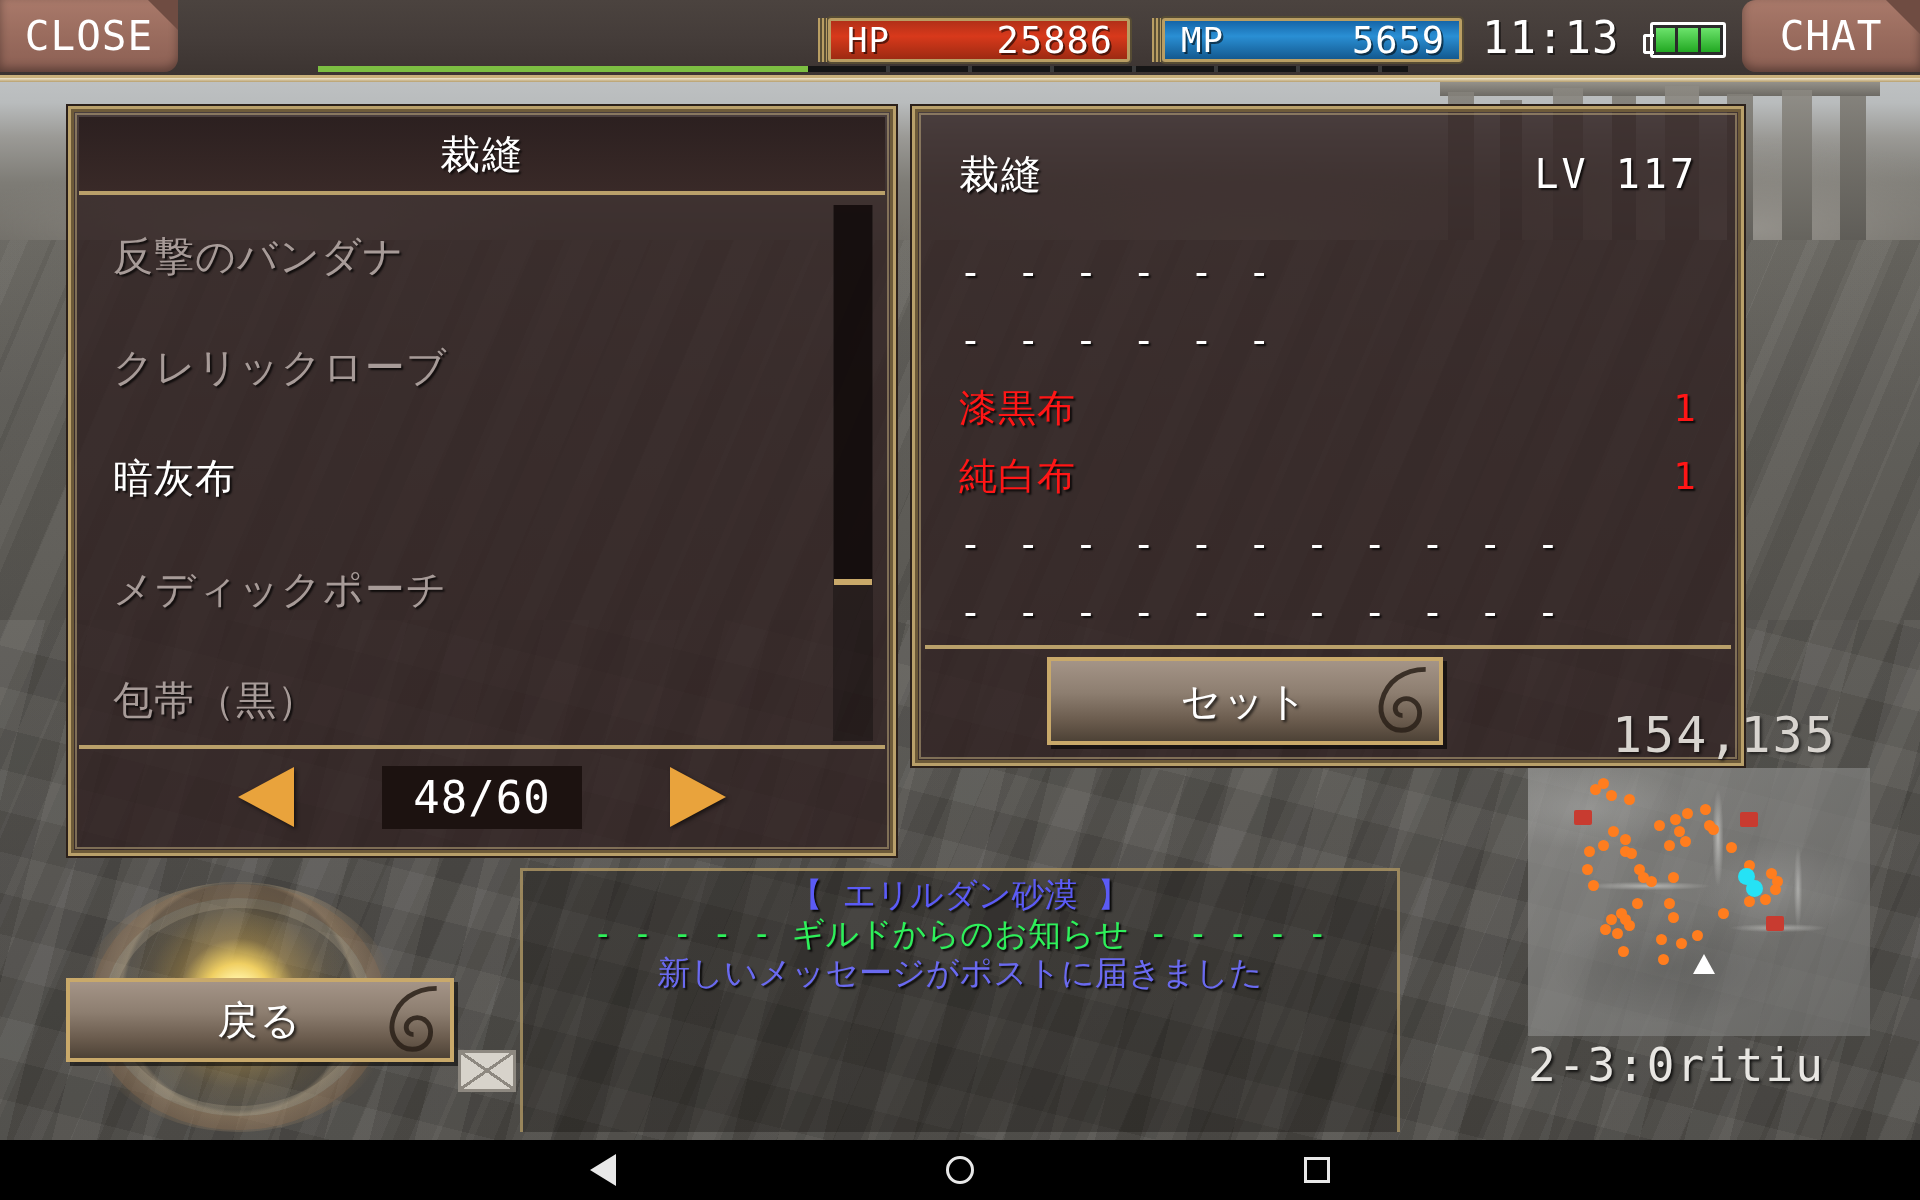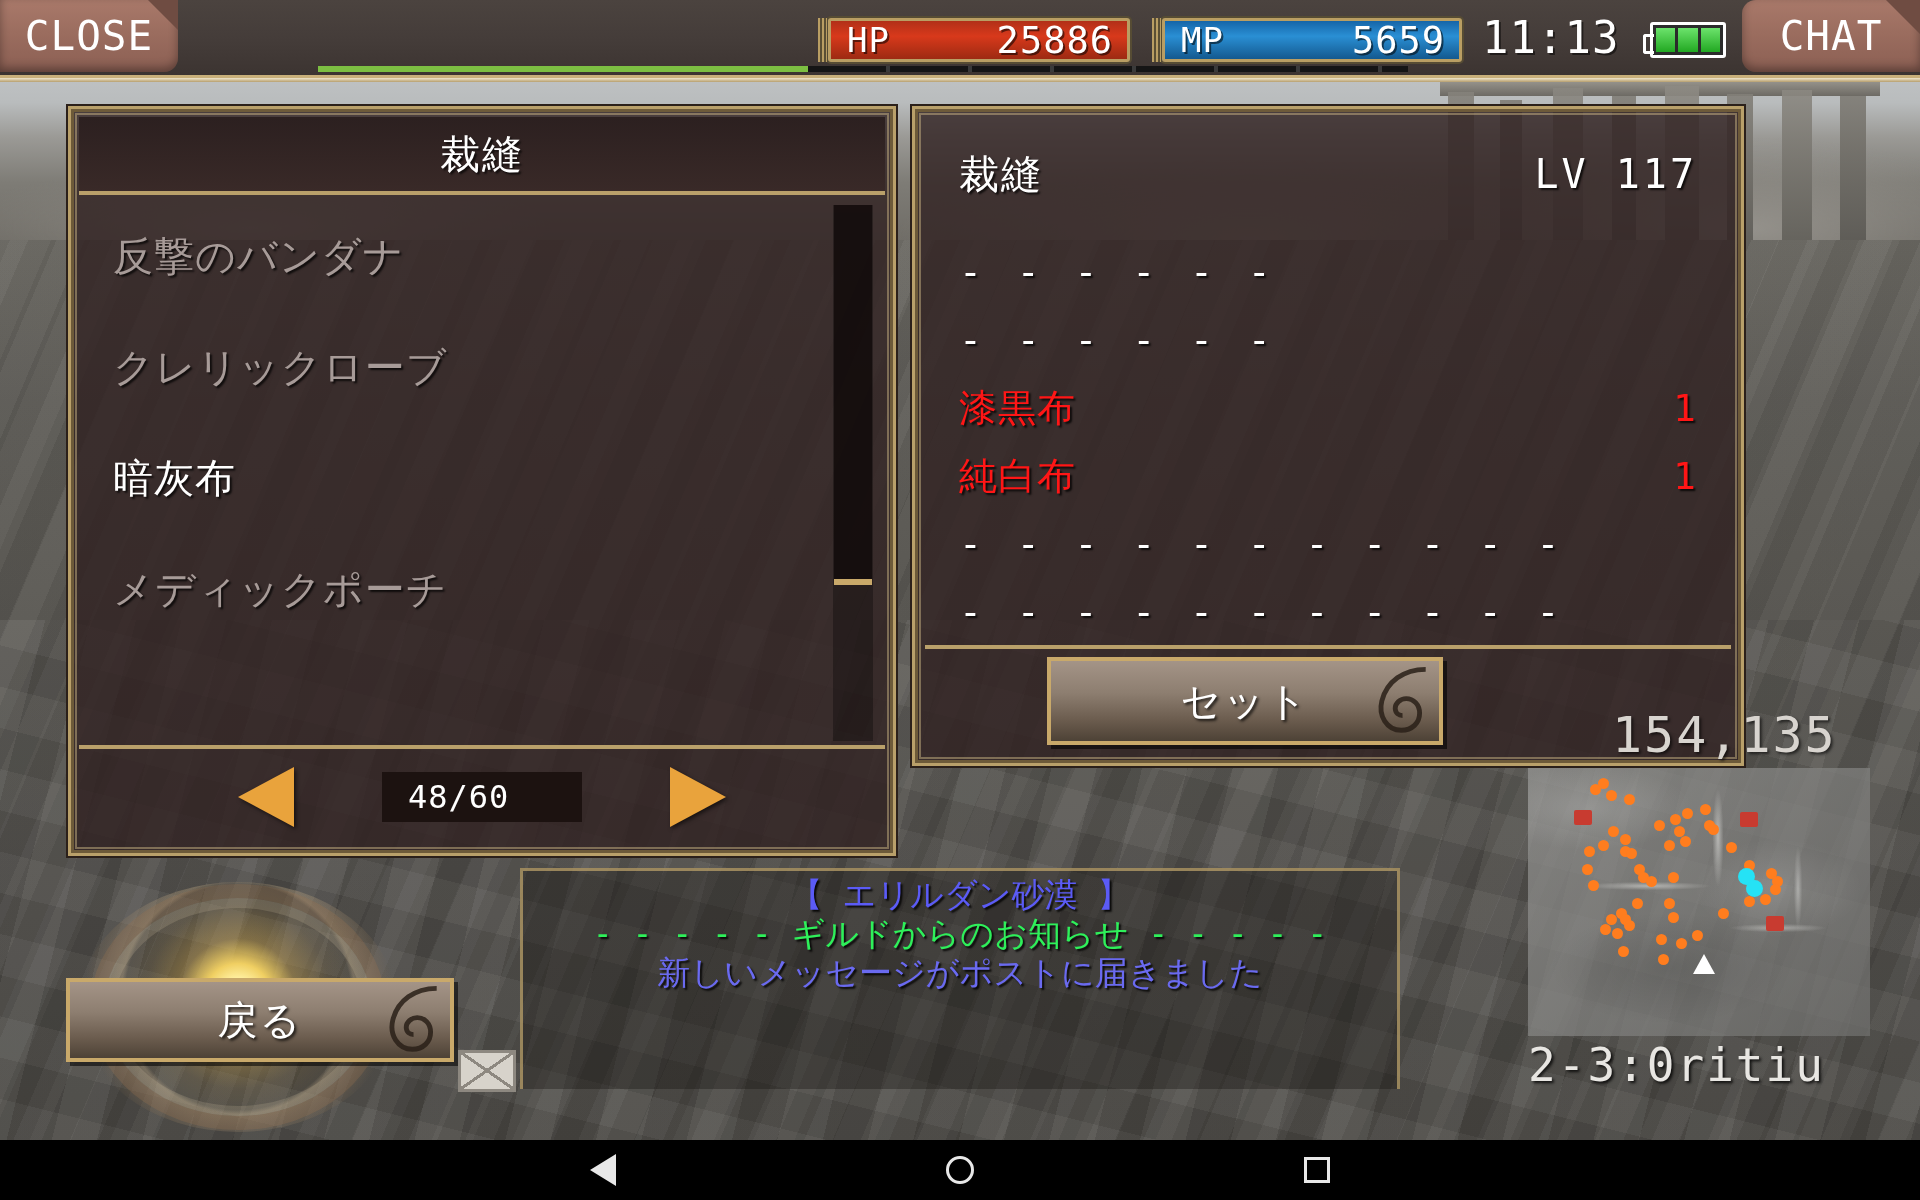--- a/index.html
+++ b/index.html
@@ -185,22 +185,22 @@
   .pager-arrow.prev {
     border-top: 30px solid transparent; border-bottom: 30px solid transparent;
     border-right: 56px solid #e9a33c;
   }
   .pager-arrow.next {
     border-top: 30px solid transparent; border-bottom: 30px solid transparent;
     border-left: 56px solid #e9a33c;
   }
   .pager-count {
     background: #1c1210; padding: 6px 26px;
-    color: #fff; font-size: 32px; letter-spacing: 1px;
-    min-width: 200px; 
+    color: #fff; font-size: 44px; letter-spacing: 1px;
+    min-width: 200px; text-align: center;
   }
 
   
   #detail-panel { left: 912px; top: 106px; width: 832px; height: 660px; }
   .detail-top {
     position: absolute; left: 10px; right: 10px; top: 10px; bottom: 118px;
     padding: 28px 34px;
   }
   .detail-title-row {
     display: flex; align-items: baseline; justify-content: space-between;
@@ -264,21 +264,21 @@
   }
   .mail-icon::after {
     content:""; position:absolute; left:0; top:0; width:100%; height:100%;
     background:
       linear-gradient(to bottom right, transparent 47%, #8d8880 47%, #8d8880 52%, transparent 52%),
       linear-gradient(to bottom left, transparent 47%, #8d8880 47%, #8d8880 52%, transparent 52%);
   }
 
   
   #chat-log {
-    position: absolute; left: 520px; top: 868px; width: 880px; height: 221px;
+    position: absolute; left: 520px; top: 868px; width: 880px; height: 264px;
     background: rgba(22,20,18,.36);
     border-left: 3px solid rgba(185,160,106,.75);
     border-right: 3px solid rgba(185,160,106,.75);
     border-top: 3px solid rgba(185,160,106,.75);
     padding: 4px 10px 0;
     overflow: hidden;
   }
   .chat-line {
     text-align: center; font-size: 33px; line-height: 39px; letter-spacing: 0px;
     text-shadow: 2px 2px 2px rgba(0,0,0,.9);
@@ -400,20 +400,23 @@
           <span>反撃のバンダナ</span>
         </div>
         <div class="recipe-item">
           <span>クレリックローブ</span>
         </div>
         <div class="recipe-item selected">
           <span>暗灰布</span>
         </div>
         <div class="recipe-item">
           <span>メディックポーチ</span>
+        </div>
+        <div class="recipe-item">
+          <span>包帯（黒）</span>
         </div>
       </div>
     <div class="scroll-track">
       <div class="scroll-thumb"></div>
     </div>
     <div class="pager">
       <div class="pager-arrow prev"></div>
       <div class="pager-count">48/60</div>
       <div class="pager-arrow next"></div>
     </div>

